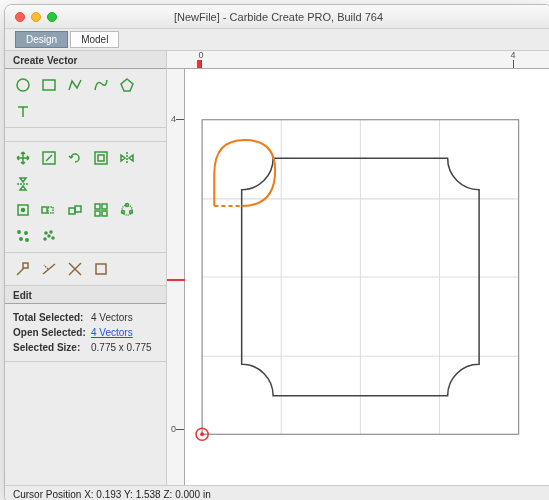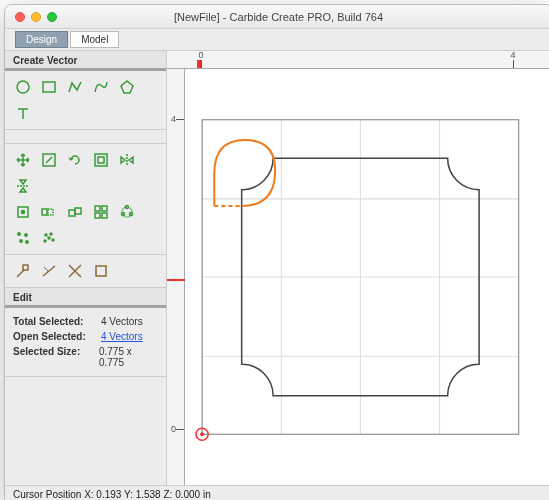--- a/index.html
+++ b/index.html
@@ -10,28 +10,28 @@
   .tl { width: 10px; height: 10px; border-radius: 50%; }
   .tl.red { background: #ff5f57; border:1px solid #e04b43; }
   .tl.yel { background: #ffbd2e; border:1px solid #dfa023; }
   .tl.grn { background: #28c940; border:1px solid #1fa532; }
   .title { position: absolute; left: 0; right: 0; text-align: center; font-size: 11px; color: #444; }
   .tabbar { height: 22px; background: #ececec; border-bottom: 1px solid #ccc; display: flex; align-items: center; padding-left: 10px; gap: 2px; position: relative; }
   .tab { padding: 2px 10px; font-size: 10px; border: 1px solid #bbb; border-radius: 0; background: #fdfdfd; cursor: pointer; }
   .tab.active { background: #8fa0b0; color: #fff; border-color: #6f8090; }
   .body { flex: 1; display: flex; min-height: 0; }
   .sidebar { width: 162px; background: #ececec; border-right: 1px solid #ccc; display: flex; flex-direction: column; overflow: hidden; }
-  .section-hdr { font-size: 10px; font-weight: bold; padding: 4px 8px 2px; border-bottom: 3px solid #a3a3a3; background: #e4e4e4; }
+  .section-hdr { font-size: 10px; font-weight: bold; padding: 4px 8px 2px; border-bottom: 1px solid #a3a3a3; background: #e4e4e4; }
   .section-body { padding: 6px 8px; border-bottom: 1px solid #ccc; }
   .iconrow { display: flex; flex-wrap: wrap; gap: 6px; }
   .tool { width: 20px; height: 20px; display:flex; align-items:center; justify-content:center; cursor:pointer; }
   .tool svg { stroke: #3a9a3a; fill: none; stroke-width: 1.5; }
   .tool.brown svg { stroke: #8a6a3a; }
   .info-table { font-size: 10px; }
-  .info-row { display:flex; padding:2px 0;gap:10px;}
+  .info-row { display:flex; padding:2px 0;}
   .info-k { width: 78px; font-weight: bold; }
   .info-v.link { color: #2455d6; text-decoration: underline; cursor: pointer; }
   .canvas-area { flex:1; position:relative; background:#fff; overflow:hidden; }
   .ruler-h { position:absolute; top:0; left:0; right:0; height:18px; background:#f4f4f4; border-bottom:1px solid #aaa; }
   .ruler-h .tick-major { position:absolute; bottom:0; width:1px; height:8px; background:#555; }
   .ruler-h .lbl { position:absolute; bottom:8px; font-size:9px; color:#555; transform:translateX(-50%); }
   .ruler-v { position:absolute; top:18px; bottom:0; left:0; width:18px; background:#f4f4f4; border-right:1px solid #aaa; }
   .ruler-v .tick-major { position:absolute; right:0; height:1px; width:8px; background:#555; }
   .ruler-v .lbl { position:absolute; right:8px; font-size:9px; color:#555; transform:translateY(-50%); }
   .origin-marker { position:absolute; height:3px; background:#e33; }

